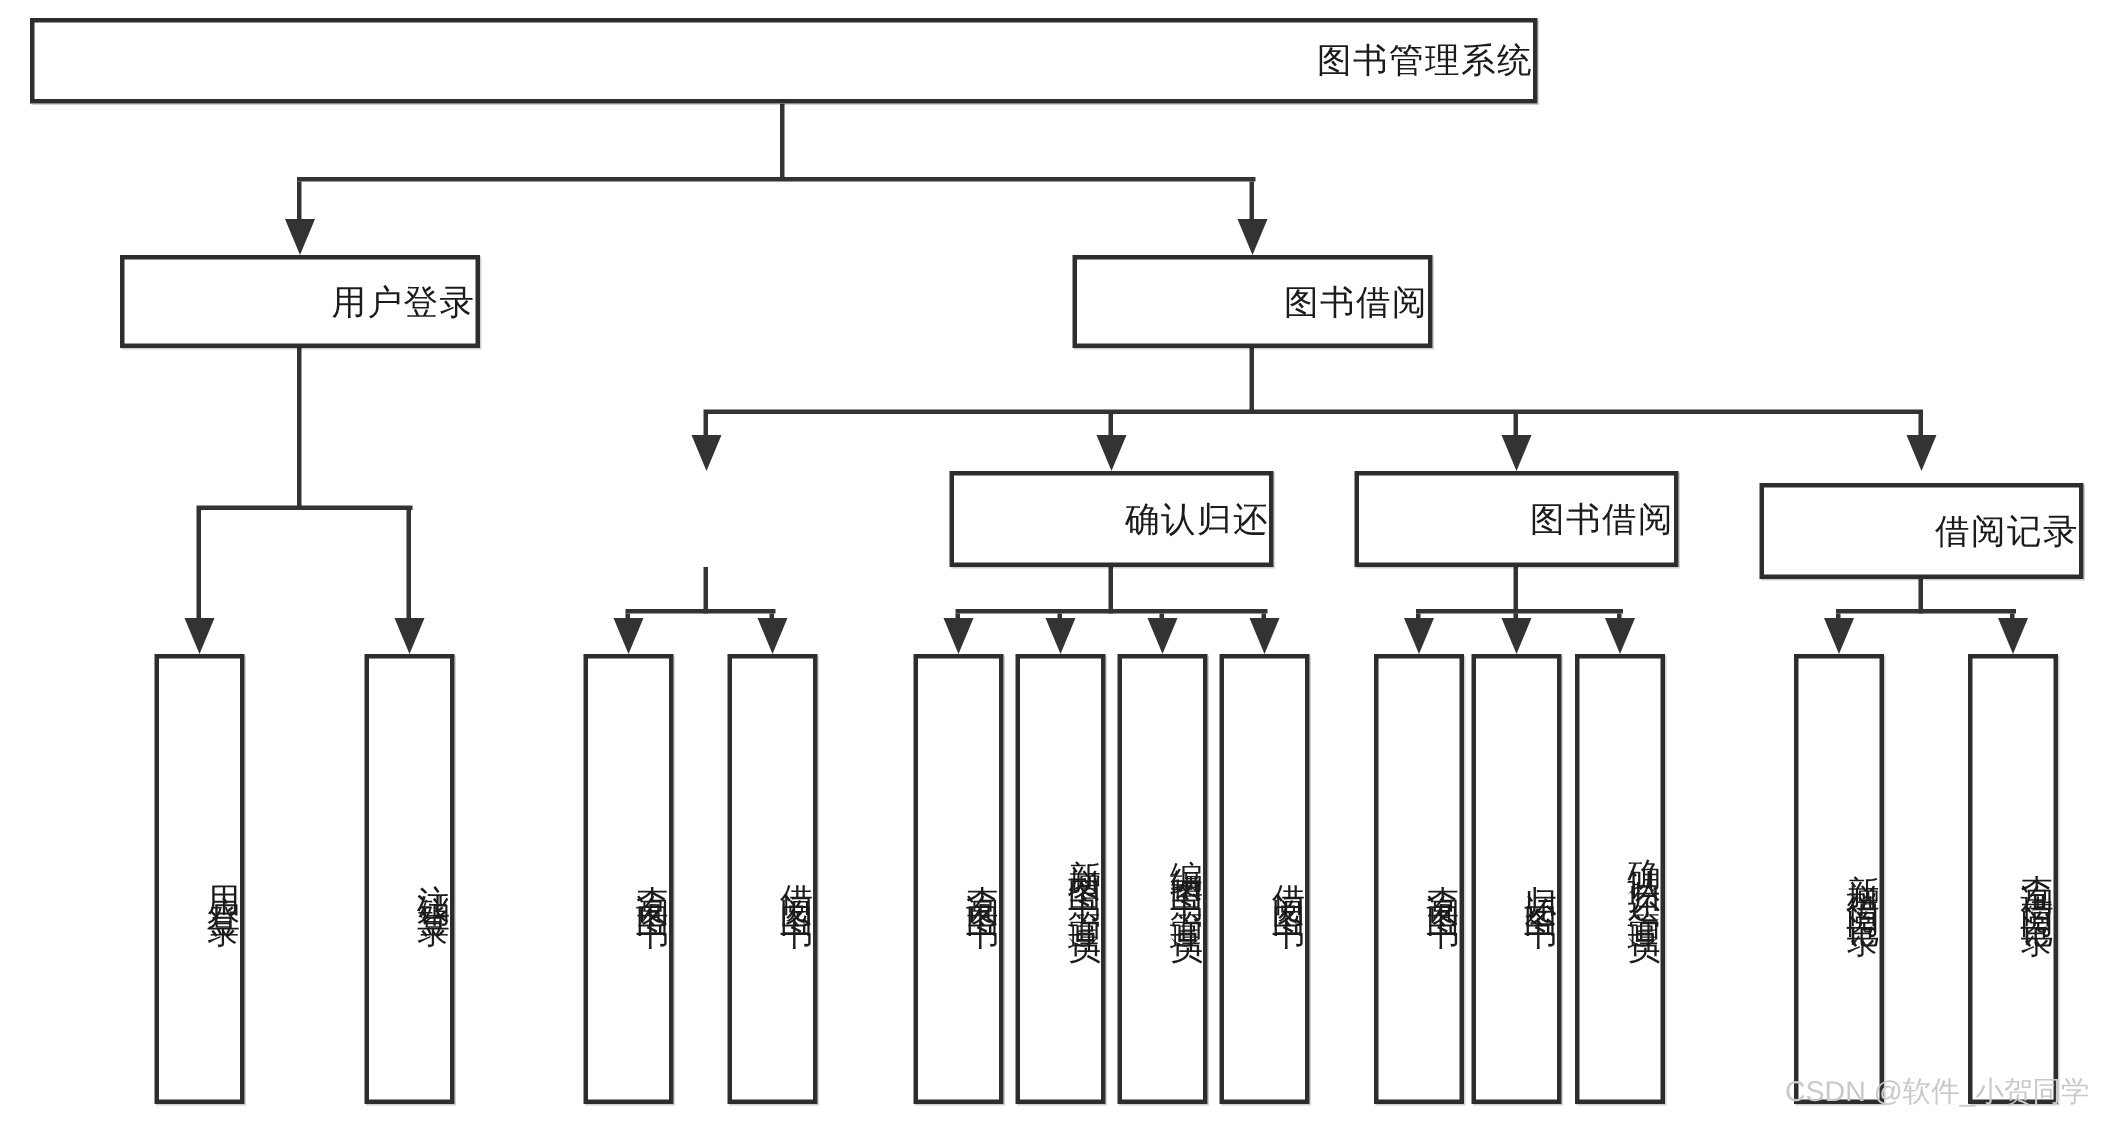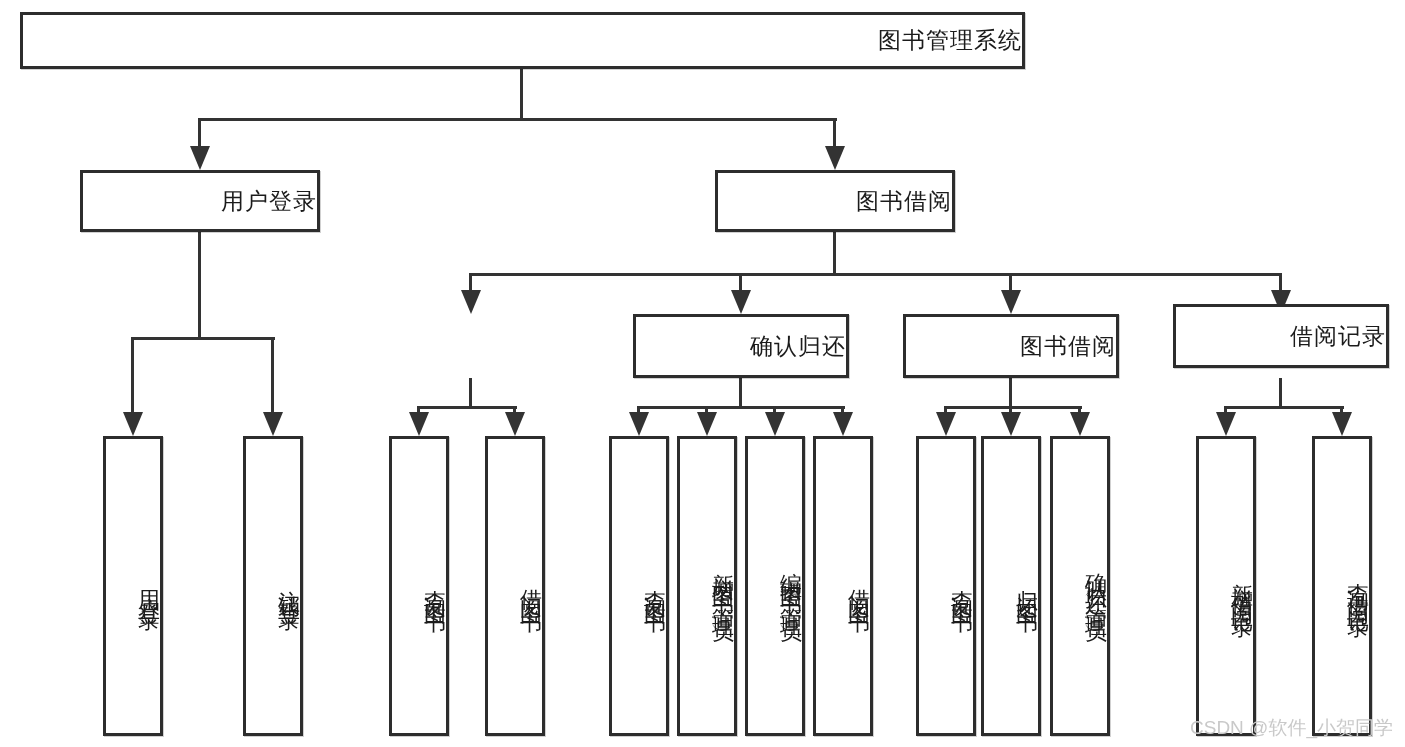--- a/index.html
+++ b/index.html
@@ -31,21 +31,21 @@
     border-left:10px solid transparent;border-right:10px solid transparent;
     border-top:24px solid var(--line);
   }
   
   .n-root   {left:20px;  top:12px;  width:1005px;height:57px;}
   .n-login  {left:80px;  top:170px; width:240px; height:62px;}
   .n-mgmt   {left:715px; top:170px; width:240px; height:62px;}
   .n-rec    {left:363px; top:314px; width:216px; height:64px;}
   .n-borrow {left:633px; top:314px; width:216px; height:64px;}
   .n-current{left:903px; top:314px; width:216px; height:64px;}
-  .n-record {left:1173px;top:304px; width:216px; height:64px;}
+  .n-record {left:1173px;top:322px; width:216px; height:64px;}
   .leaf{top:436px;width:60px;height:300px;}
   .l1 {left:103px;} .l2 {left:243px;} .l3 {left:389px;} .l4 {left:485px;}
   .l5 {left:609px;} .l6 {left:677px;} .l7 {left:745px;} .l8 {left:813px;}
   .l9 {left:916px;} .l10{left:981px;} .l11{left:1050px;}
   .l12{left:1196px;}.l13{left:1312px;}
   .watermark{
     position:absolute;left:1190px;top:715px;z-index:9;
     font-size:19px;color:var(--watermark);white-space:nowrap;
   }
 </style>

